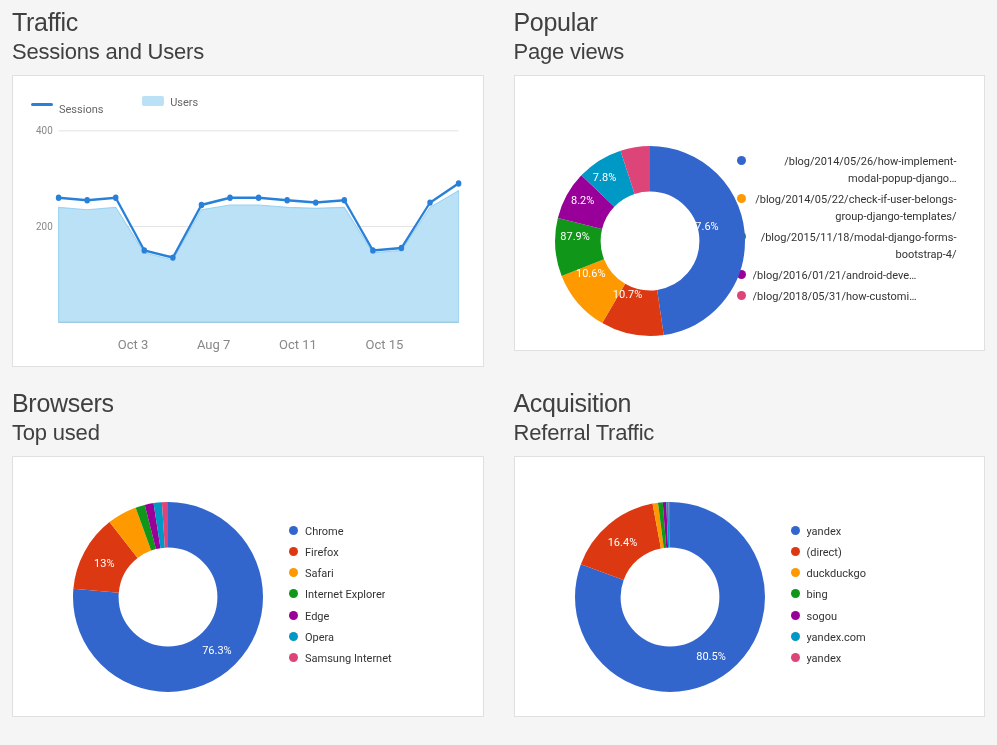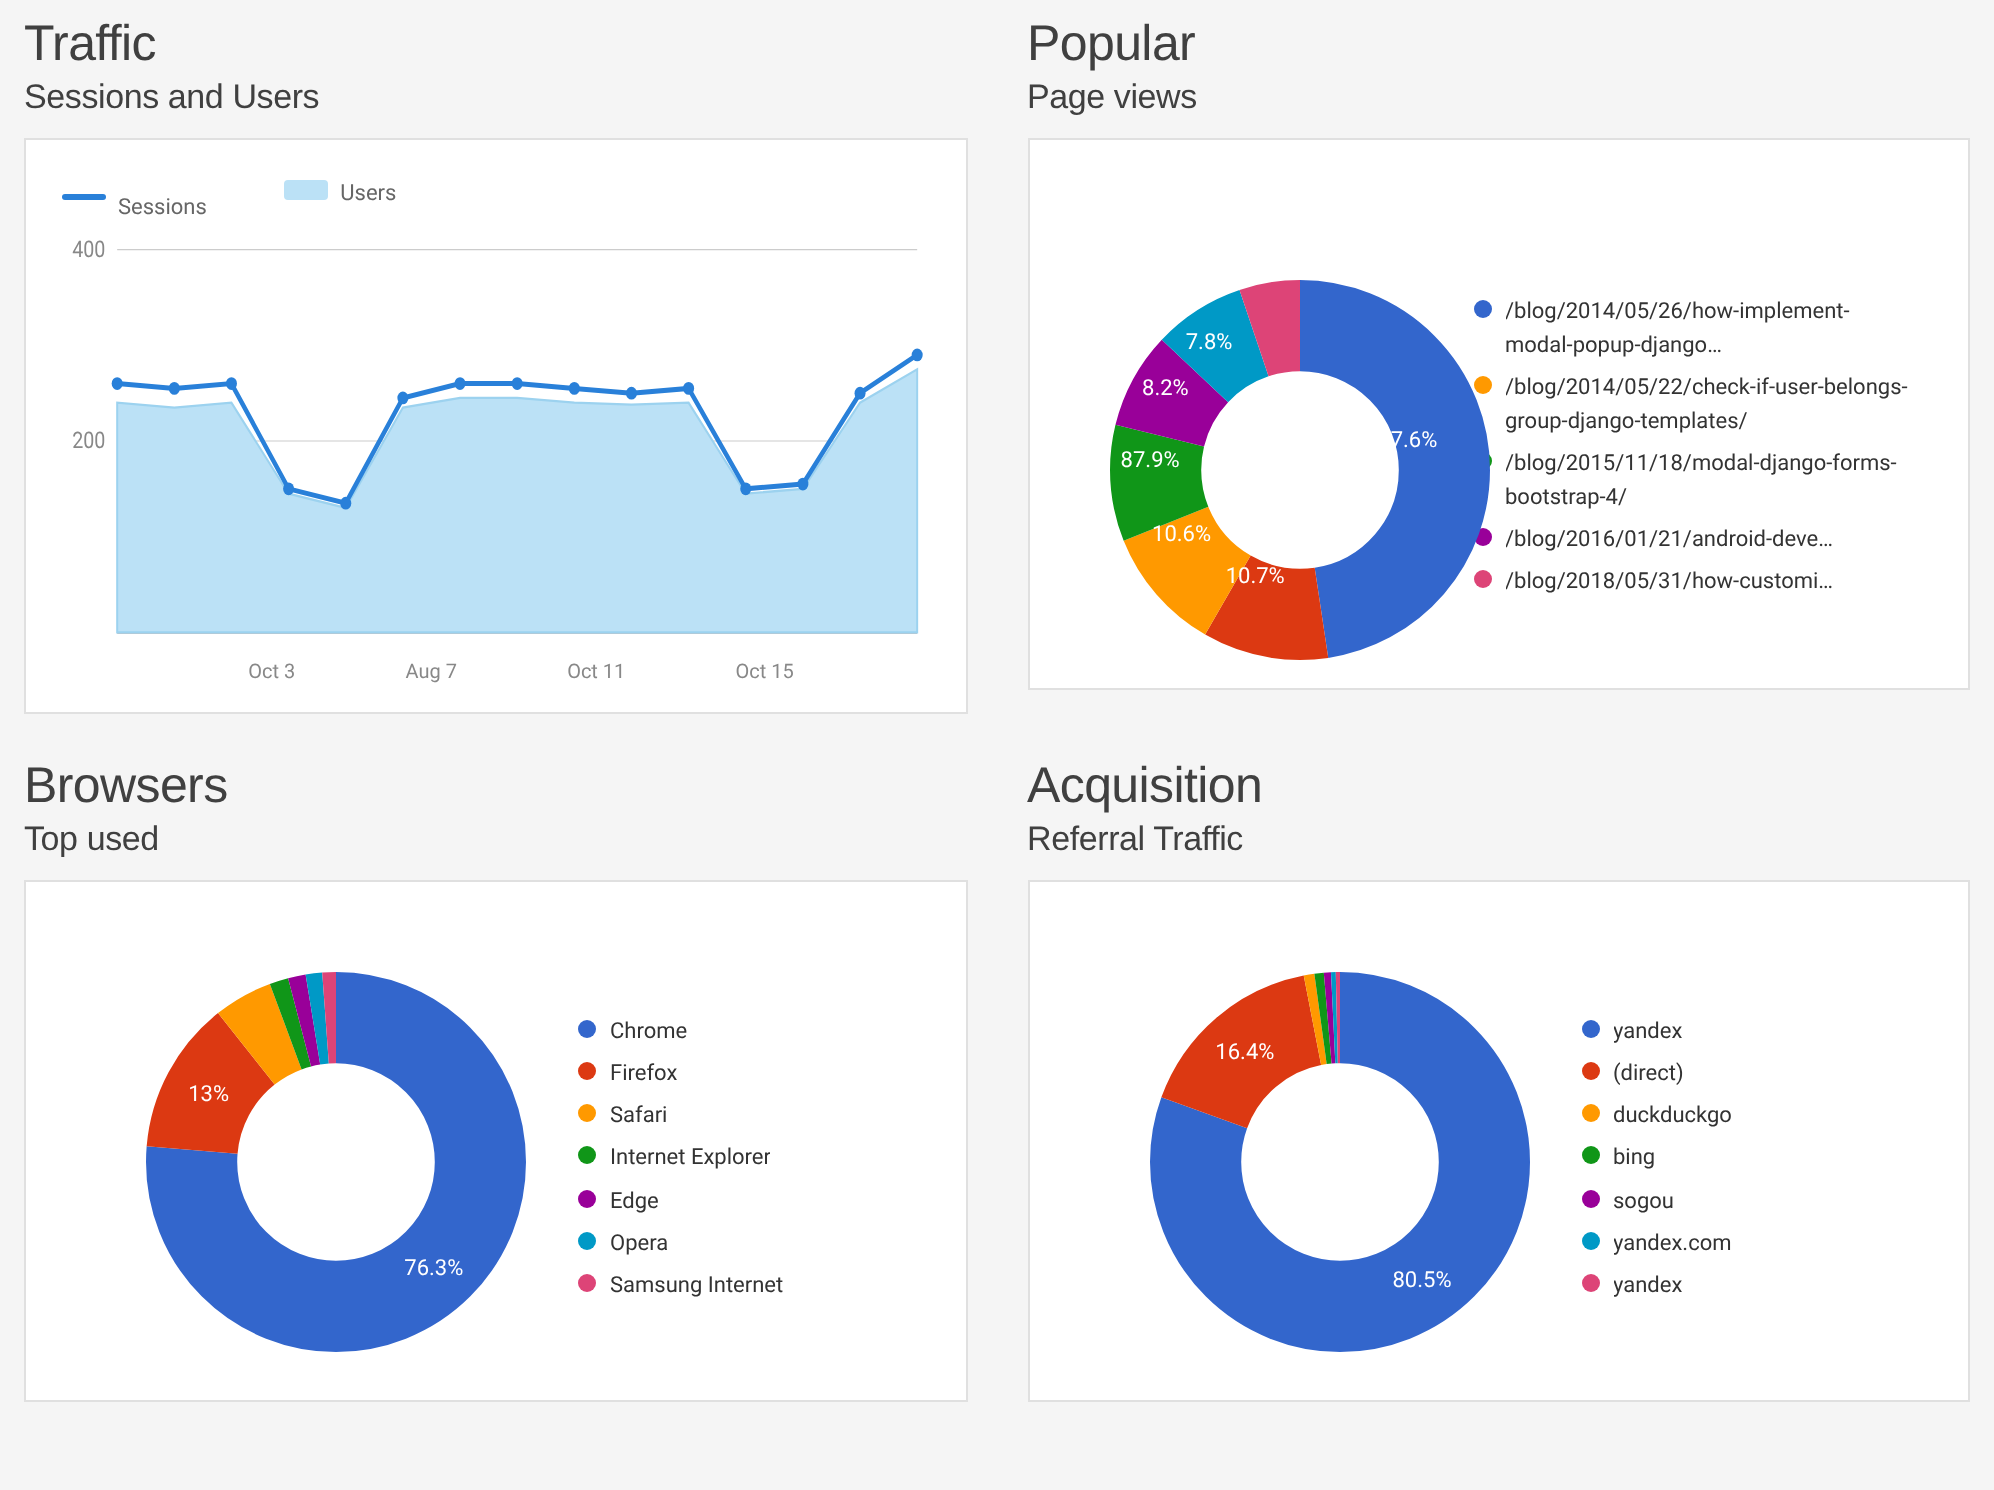--- a/index.html
+++ b/index.html
@@ -21,55 +21,55 @@
   .panel {}
   .panel h2 {
     font-size: 25px;
     font-weight: 300;
     margin: 0 0 2px 0;
     color: #404040;
     font-family: "Helvetica Neue", Arial, sans-serif;
     letter-spacing: -0.3px;
   }
   .panel h3 {
-    font-size: 17px;
+    font-size: 22px;
     font-weight: 300;
     margin: 0 0 10px 0;
     color: #404040;
     font-family: "Helvetica Neue", Arial, sans-serif;
     letter-spacing: -0.2px;
   }
   .card {
     background: #fff;
     border: 1px solid #e0e0e0;
     padding: 20px 18px 14px 18px;
     min-height: 245px;
     position: relative;
   }
   
   .lc-legend { font-size: 11px; color: #666; margin-bottom: 8px; }
   .lc-legend span { display:inline-flex; align-items:flex-start; margin-right:18px;}
   .lc-legend .swline { display:inline-block; width:22px; height:2px; background:#3498db; border-radius:2px; margin-right:6px;}
   .lc-legend .swline.thick{ height:3px; background:#2980d9;}
   .lc-legend .swline.area{ height:10px; background:#bbe1f6;}
   .linechart { width:100%; height:205px;}
-  .xlabels { display:flex; justify-content:space-between; font-size:10px; color:#888; padding: 4px 4px 0 4px; }
+  .xlabels { display:flex; justify-content:space-between; font-size:13px; color:#888; padding: 4px 4px 0 4px; }
 
   
   .donut-wrap { display:flex; align-items:center; gap:26px; height:210px;}
   .donut-wrap.compact { gap:12px; }
   .donut { position:relative; width:190px; height:190px; flex-shrink:0;}
   .donut svg { width:190px; height:190px; transform: rotate(-90deg);}
   .donut .labels { position:absolute; inset:0; }
   .donut .dl { position:absolute; font-size:11px; color:#fff; transform:translate(-50%,-50%); pointer-events:none;}
   .legend { font-size:11px; color:#333; line-height:1.55; max-width: 220px;}
   .legend.tight { max-width: 160px; }
   .legend .row { display:flex; align-items:flex-start; margin-bottom:4px;}
   .legend .dot { width:9px; height:9px; border-radius:50%; margin-right:7px; margin-top:3px; flex-shrink:0;}
-  .legend .txt { overflow:hidden; text-overflow:ellipsis; }
+  .legend .txt { overflow:hidden; text-overflow:ellipsis;text-align:right; }
   .legend.tight .txt { white-space:nowrap; }
 </style>
 </head>
 <body>
 
 <div class="grid">
 
   <section class="panel">
     <h2>Traffic</h2>
     <h3>Sessions and Users</h3>

